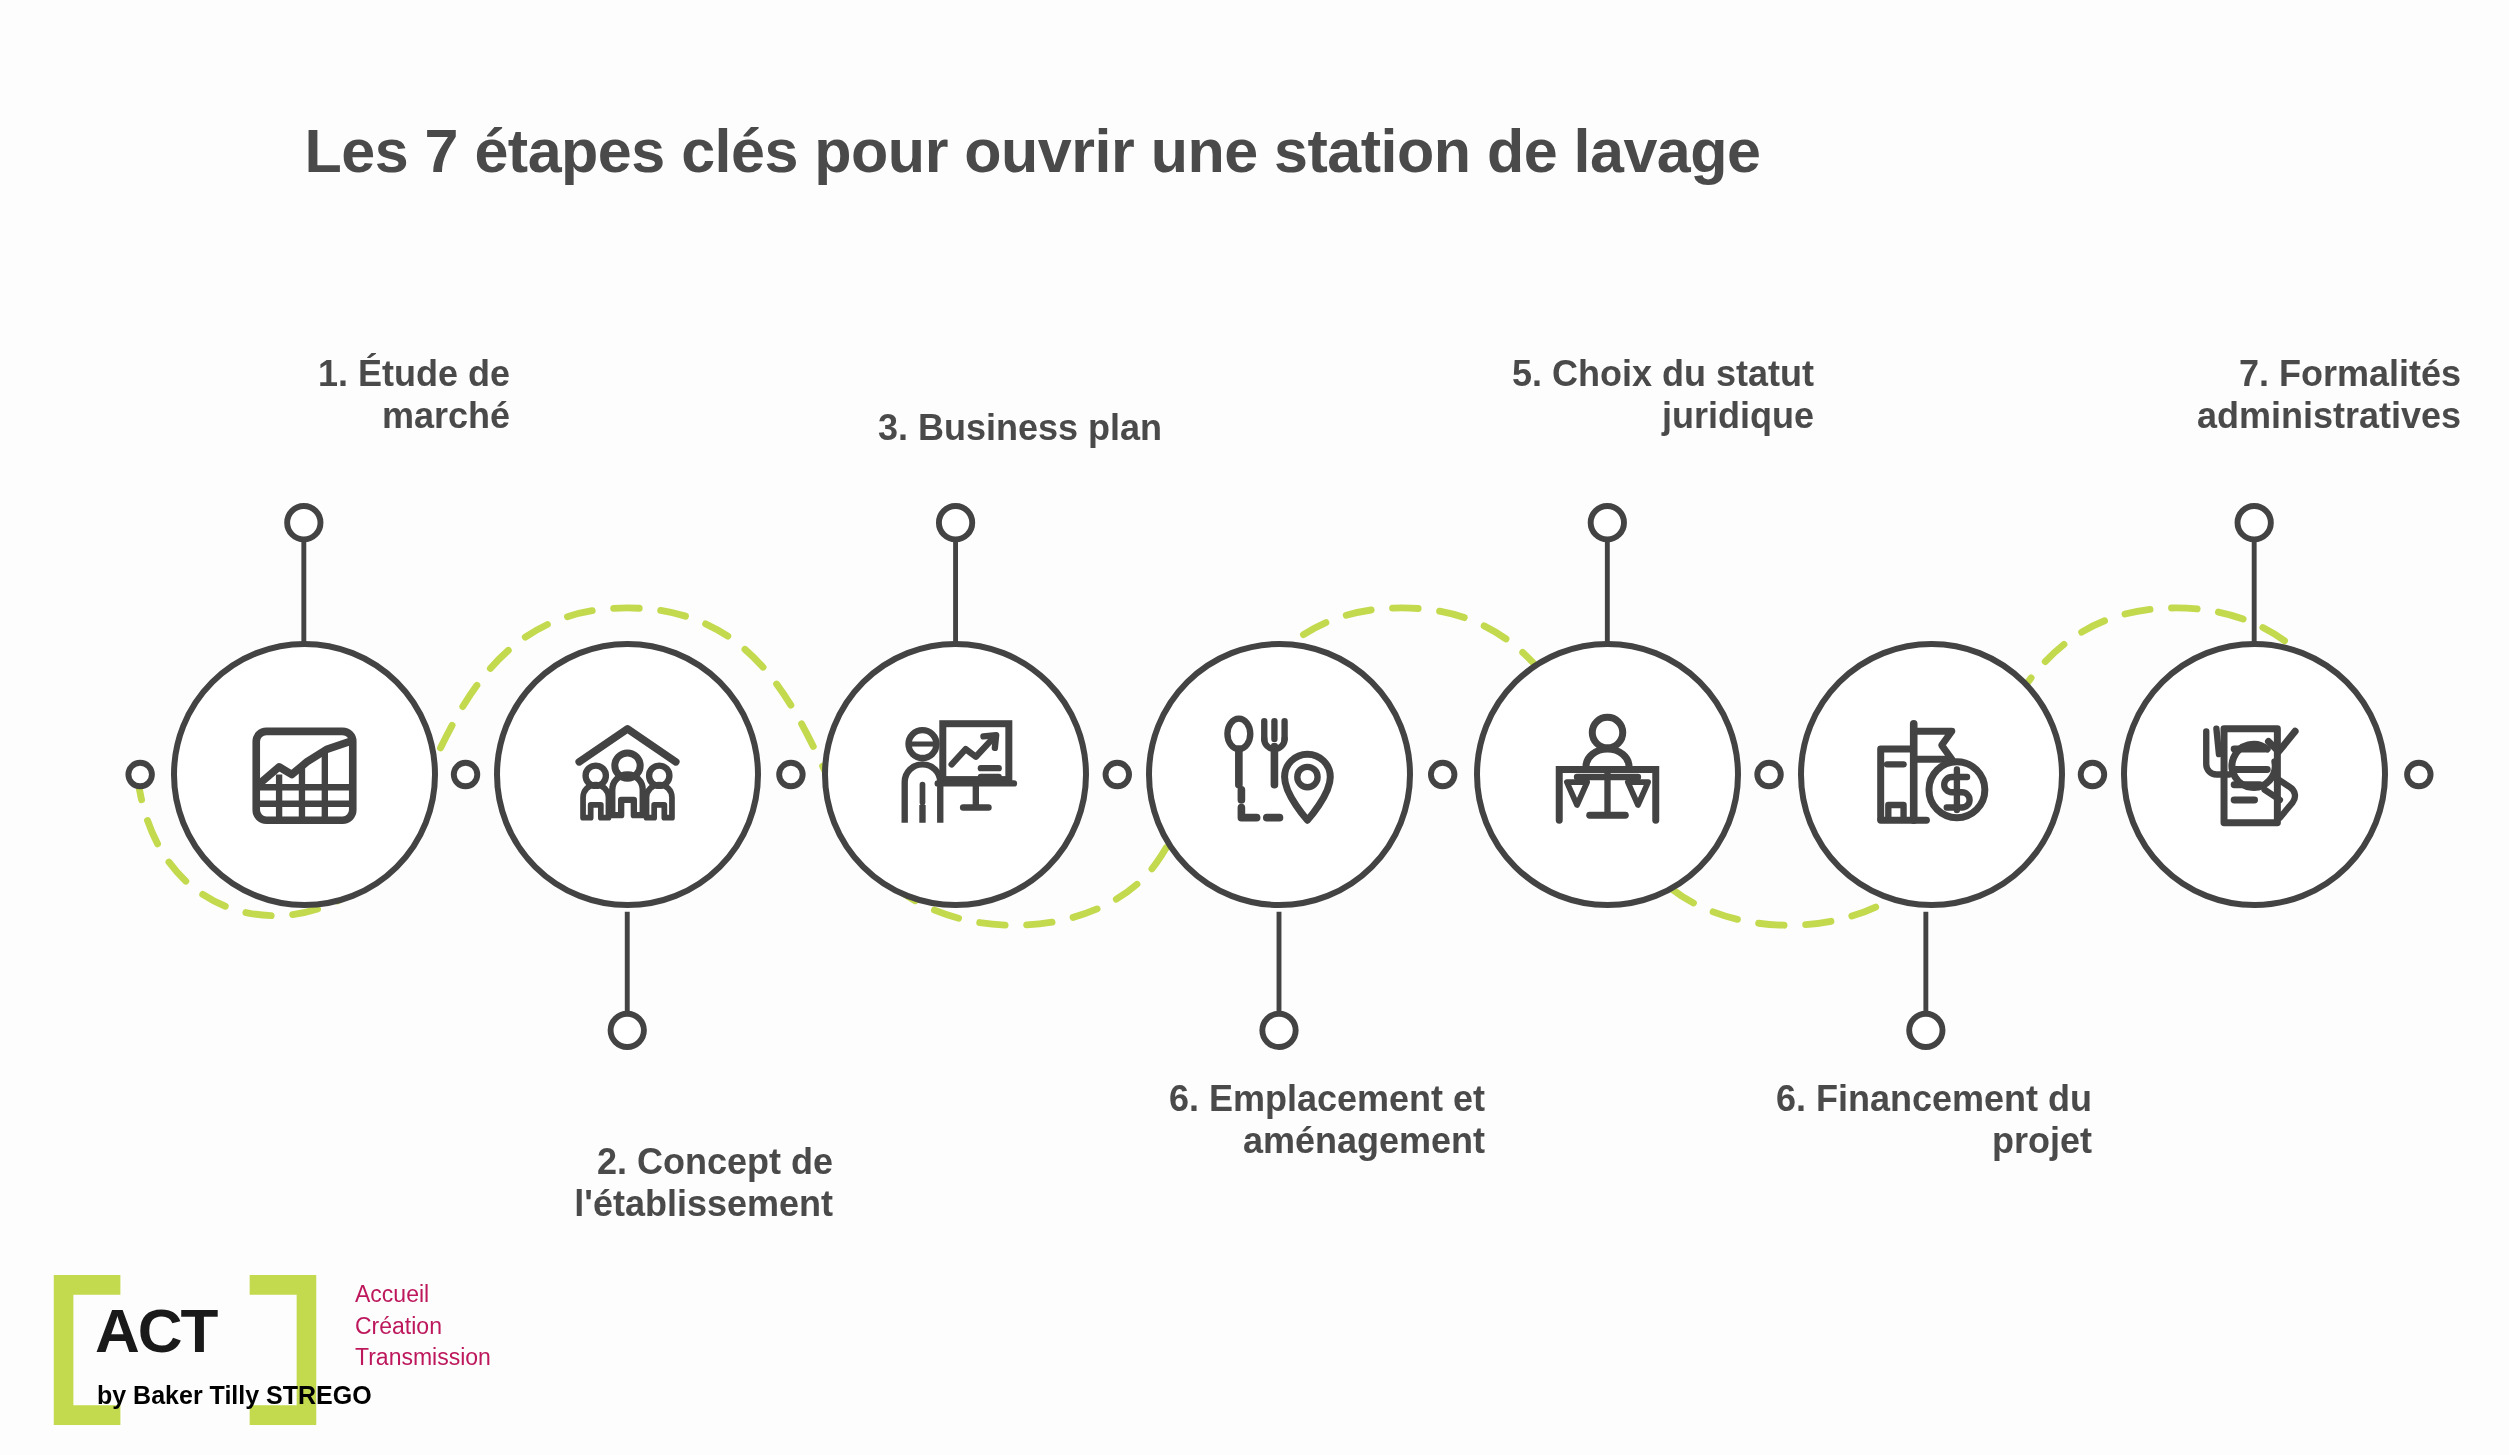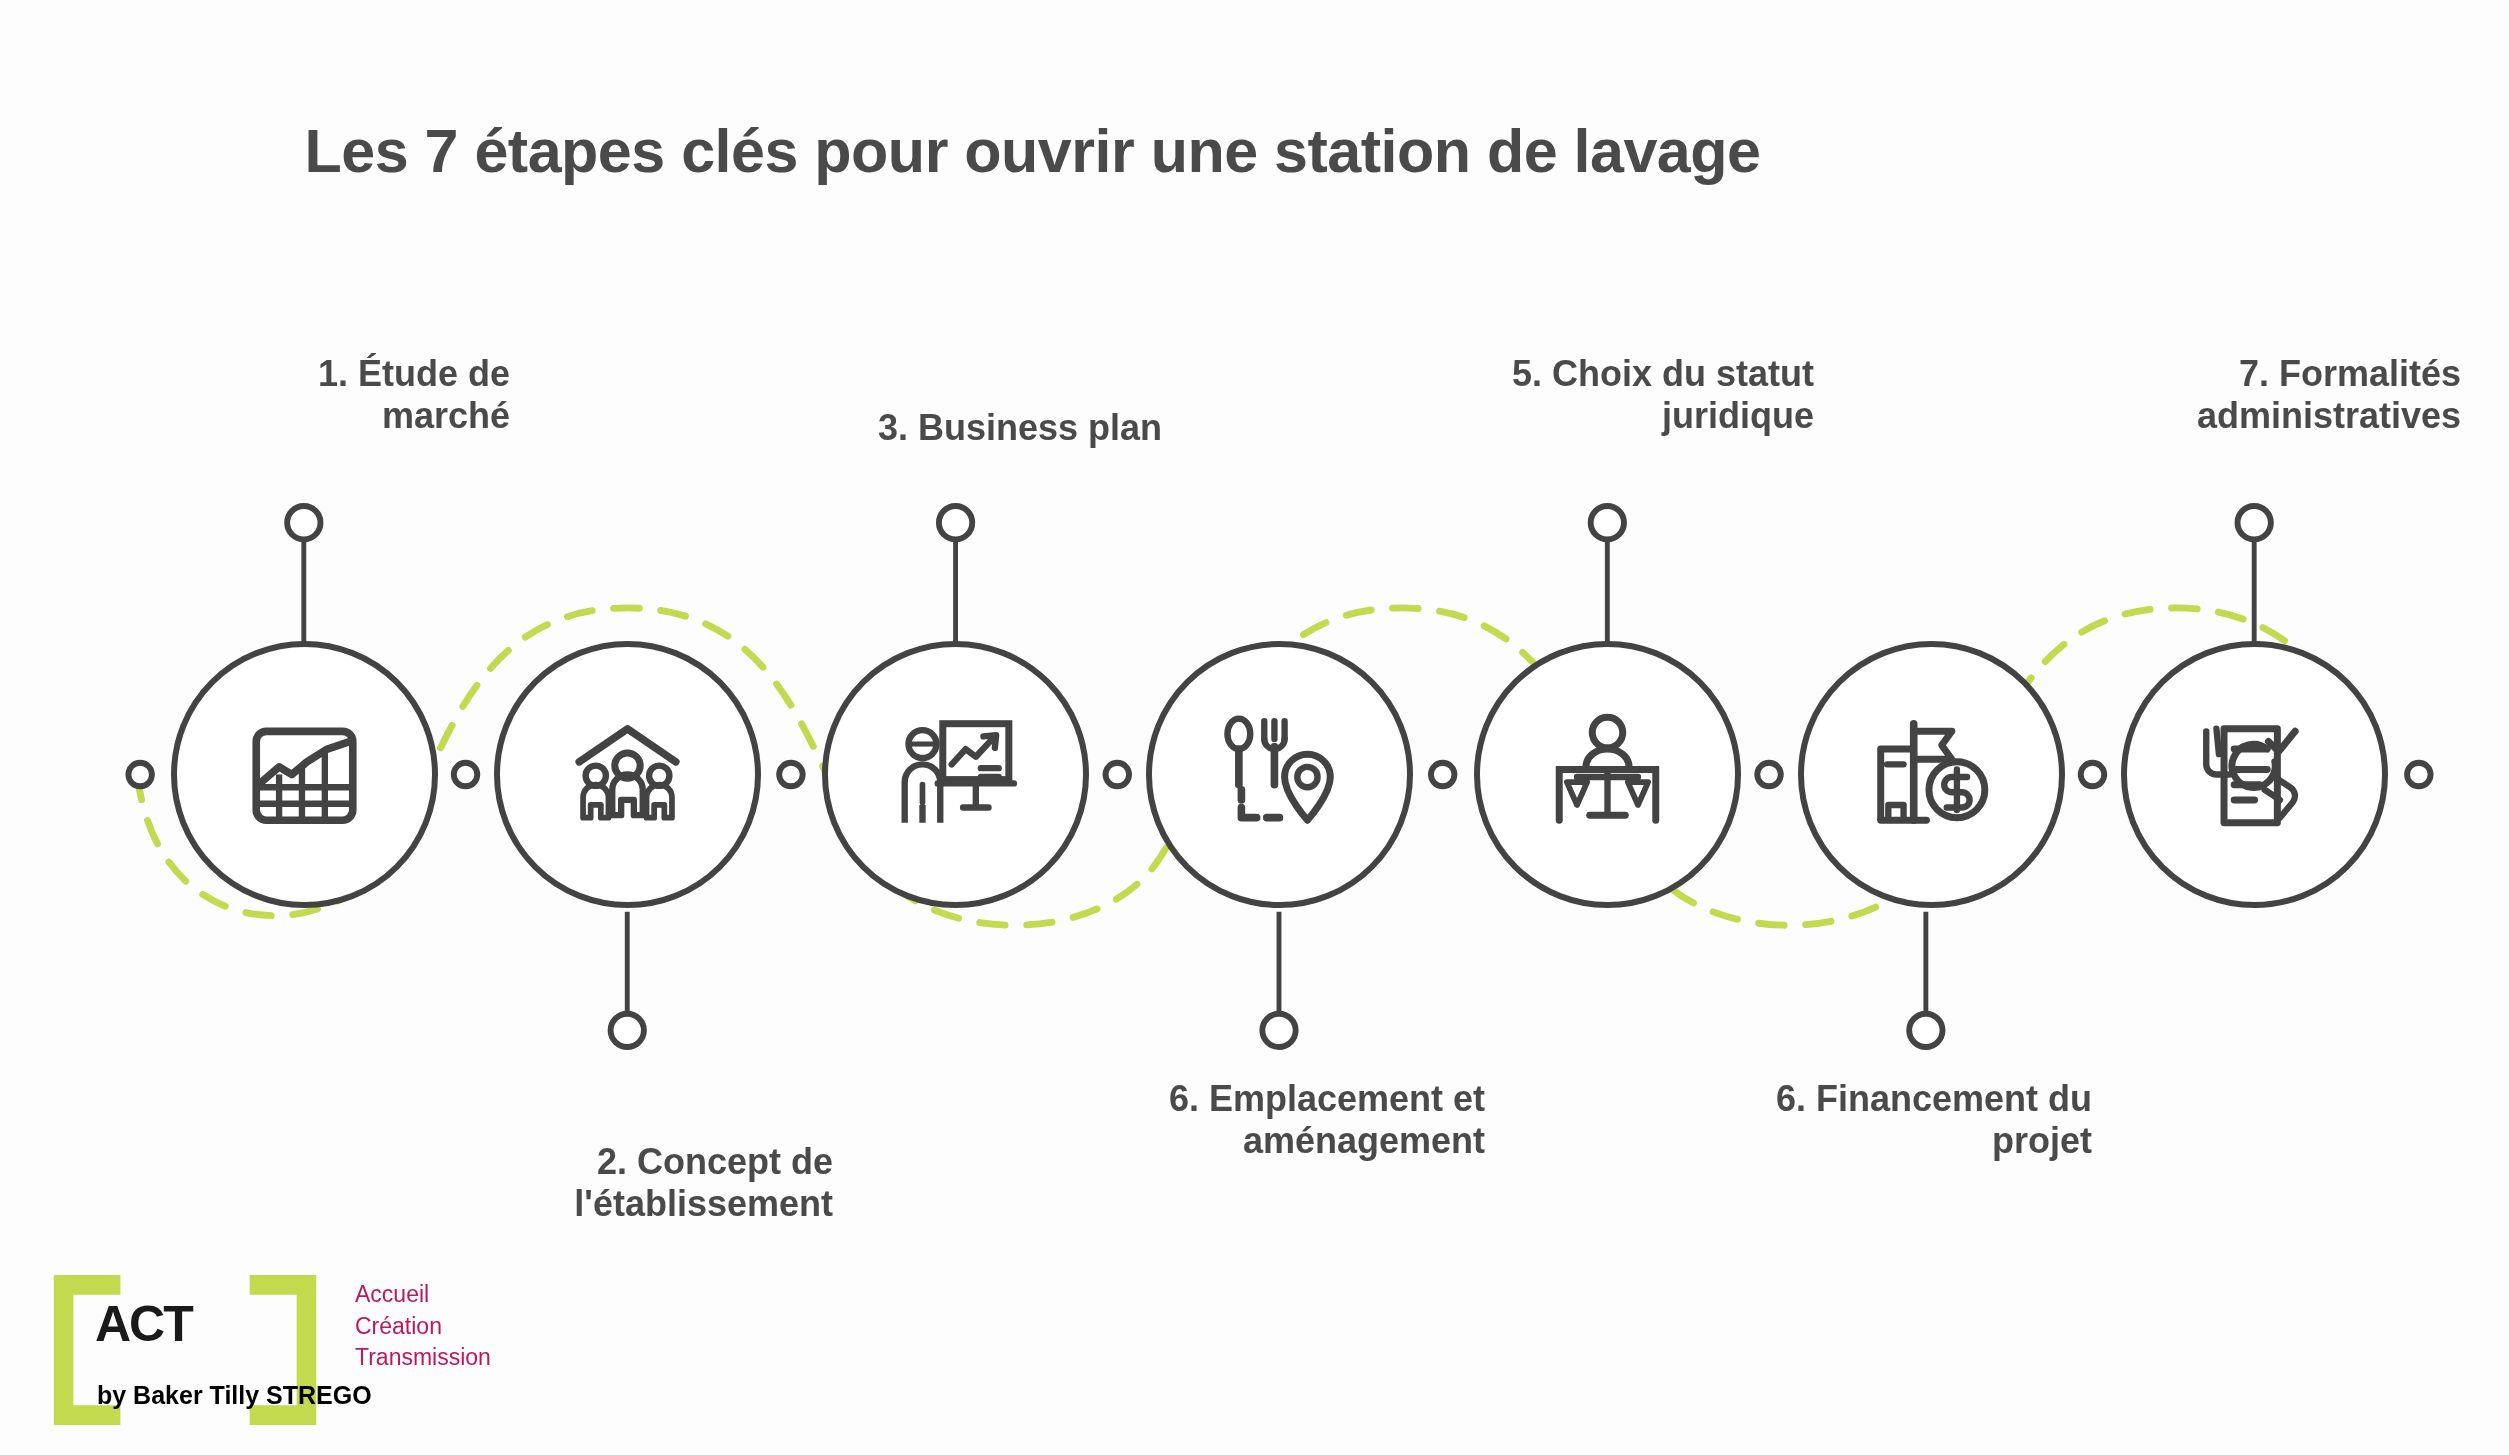--- a/index.html
+++ b/index.html
@@ -102,21 +102,21 @@
     font-size: 23px;
     color: #be185d;
     line-height: 1.38;
   }
   #logo-text div { white-space: nowrap; }
 
   .actword {
     position: absolute;
     left: 51px;
     top: 25.5px;
-    font-size: 50px;
+    font-size: 62px;
     font-weight: bold;
     color: #1a1a1a;
     letter-spacing: -2px;
     font-family: "Liberation Sans", sans-serif;
   }
   .actsub {
     position: absolute;
     left: 53px;
     top: 112px;
     font-size: 25px;

